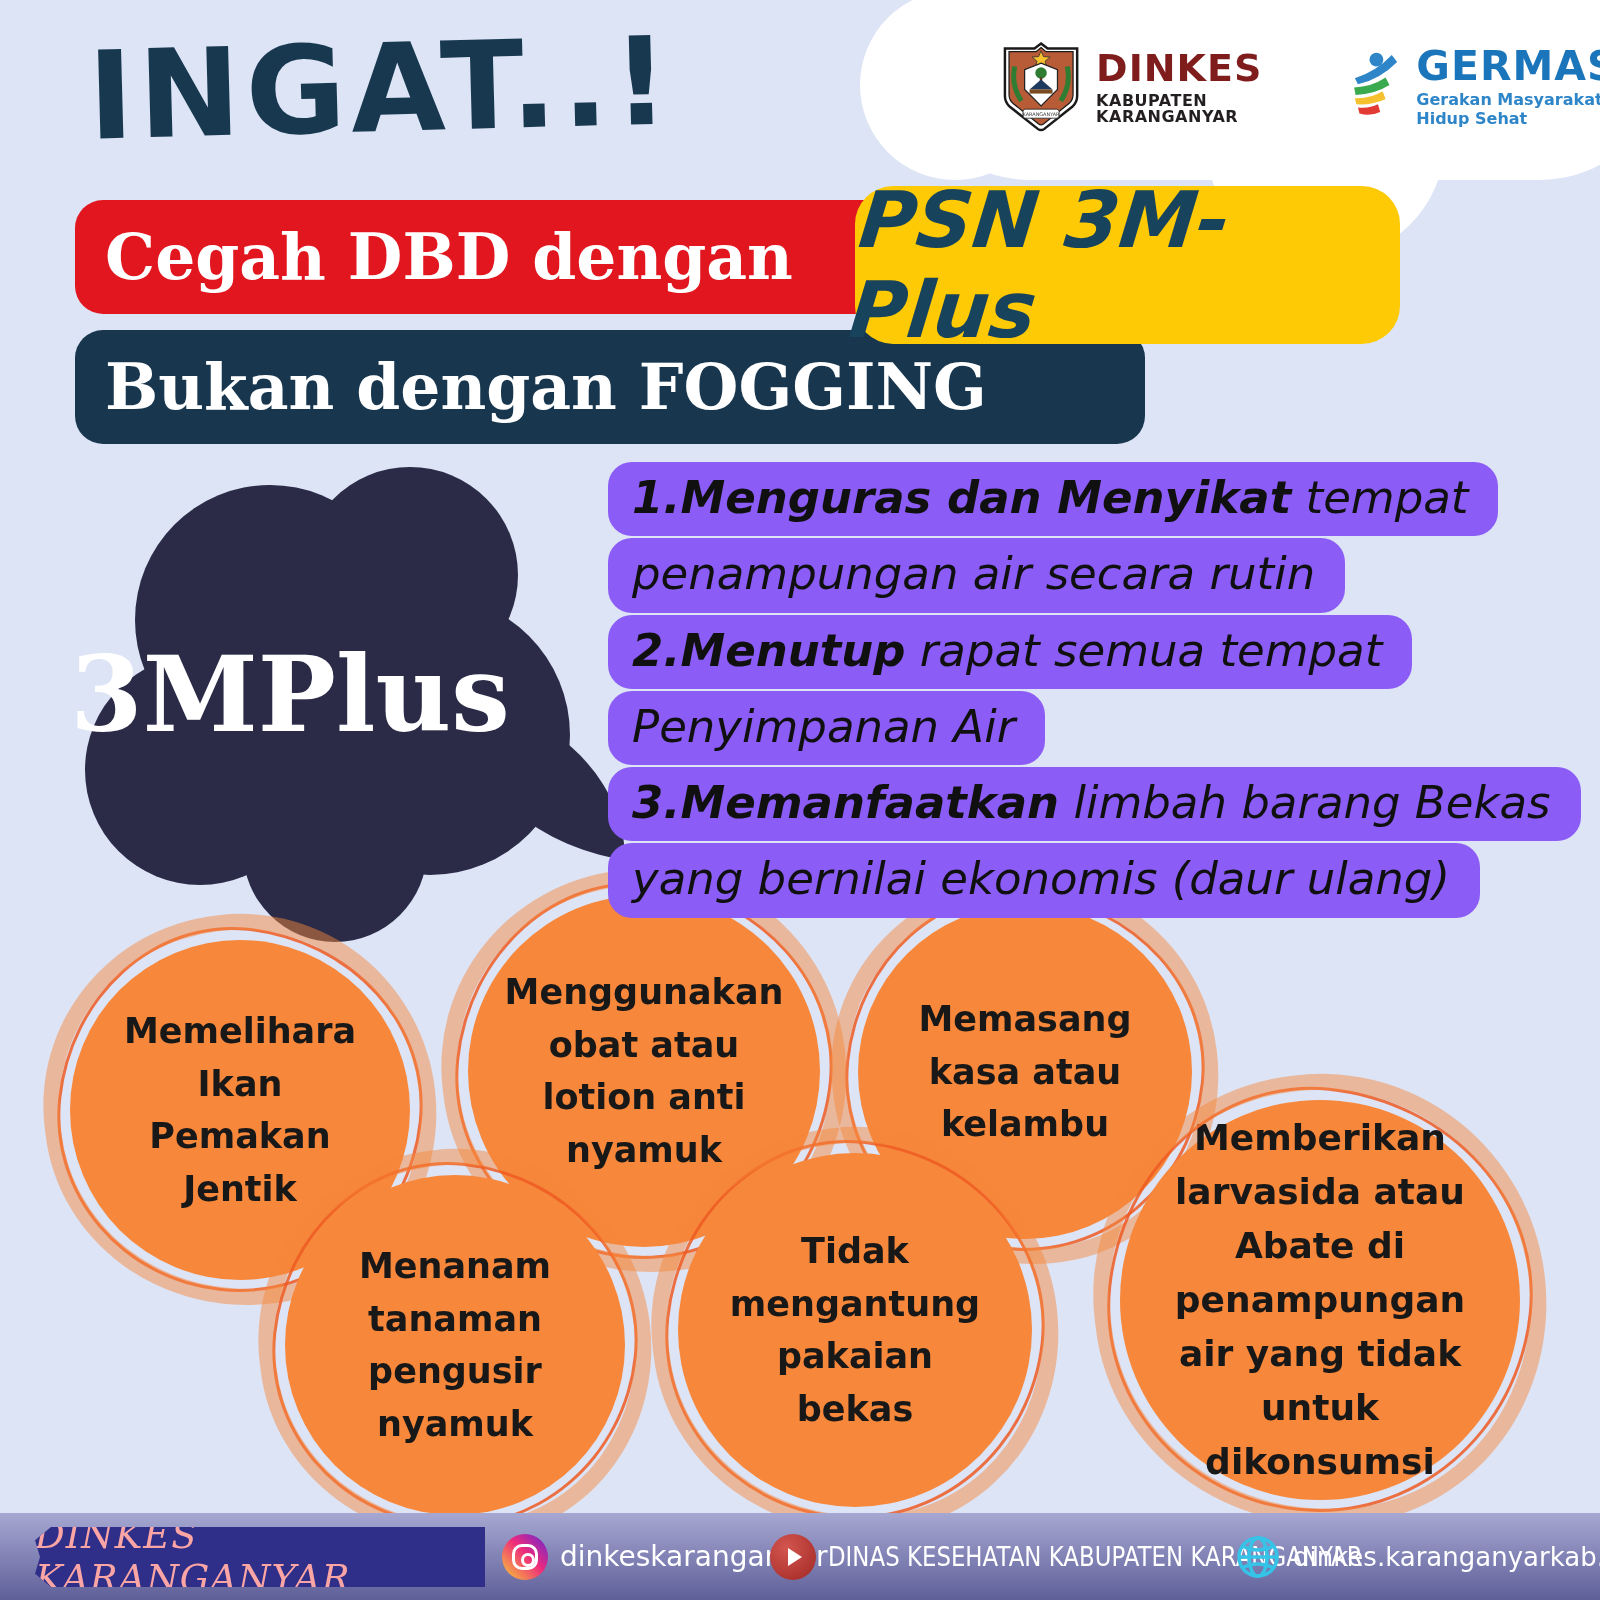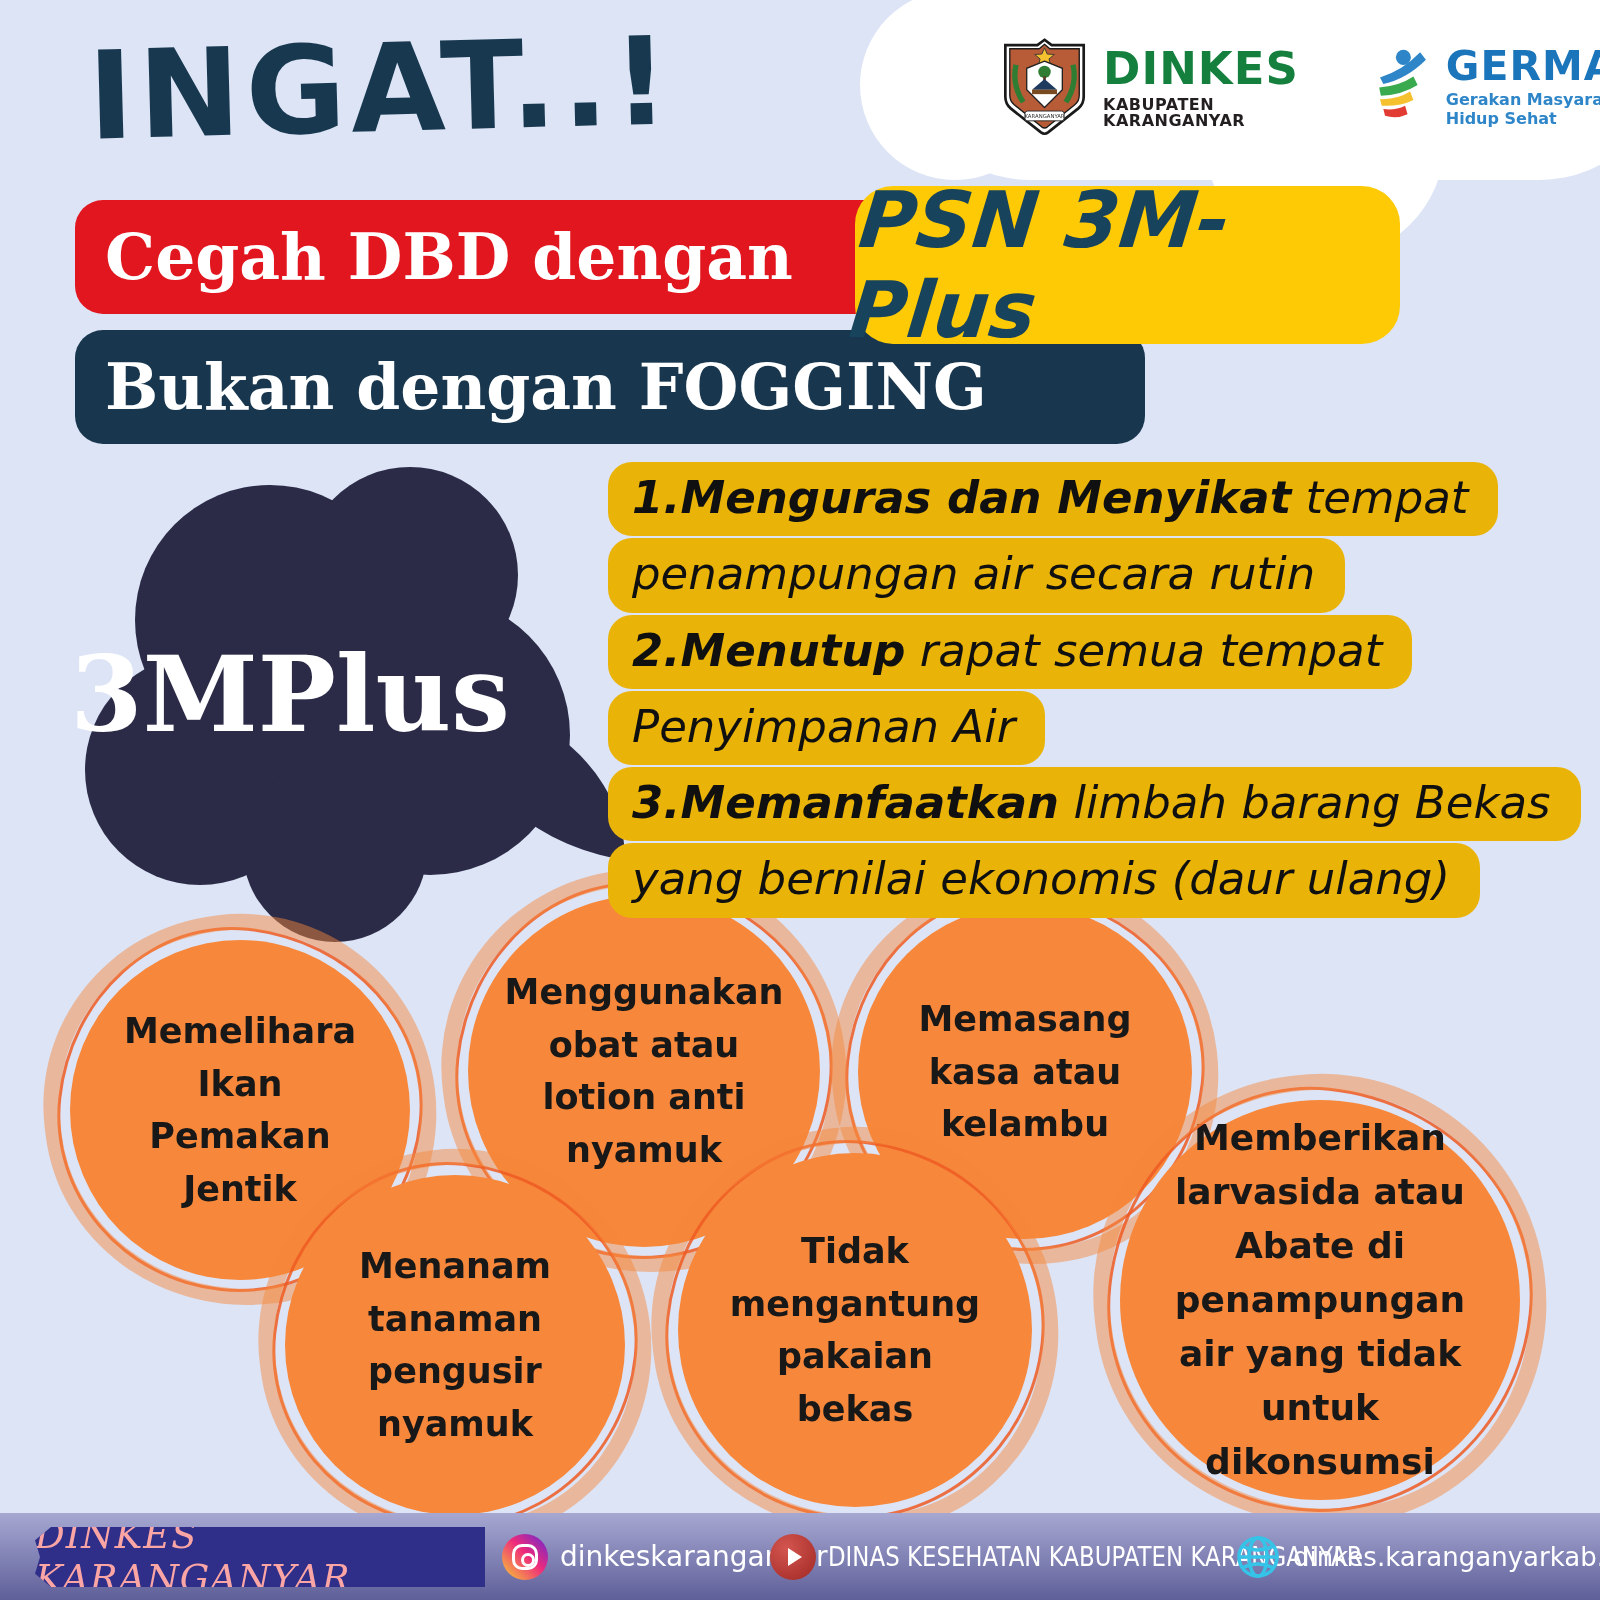--- a/index.html
+++ b/index.html
@@ -8,21 +8,21 @@
 
   
   .cloud{position:absolute;left:905px;top:-70px;width:760px;height:250px;
          background:#ffffff;border-radius:125px;}
   .cloud::before{content:"";position:absolute;left:-45px;top:60px;width:190px;height:190px;
          border-radius:50%;background:#ffffff;}
   .cloud::after{content:"";position:absolute;left:300px;top:90px;width:240px;height:240px;
          border-radius:50%;background:#ffffff;}
   .logo-row{position:absolute;left:1000px;top:30px;display:flex;align-items:center;gap:14px;z-index:3;}
   .dinkes-text{line-height:1;}
-  .dinkes-text .big{font-size:45px;font-weight:800;color:#15803d;letter-spacing:1px;}
+  .dinkes-text .big{font-size:38px;font-weight:800;color:#7f1d1d;letter-spacing:1px;}
   .dinkes-text .small{font-size:16px;font-weight:700;color:#231f20;margin-top:6px;letter-spacing:.5px;}
   .germas-text{line-height:1;}
   .germas-text .big{font-size:41px;font-weight:800;color:#1b75bb;letter-spacing:1px;}
   .germas-text .small{font-size:16px;font-weight:600;color:#2e86c9;margin-top:4px;line-height:1.15;}
 
   
   .title{position:absolute;left:88px;top:18px;font-size:122px;font-weight:800;
          color:#17384f;letter-spacing:5px;transform:rotate(-1.5deg);}
 
   
@@ -42,21 +42,21 @@
   
   .bubble{position:absolute;left:80px;top:465px;width:580px;height:480px;}
   .bubble-text{position:absolute;left:35px;top:70px;width:350px;height:320px;
       display:flex;flex-direction:row;align-items:center;justify-content:center;
       font-family:"DejaVu Serif","Liberation Serif",serif;font-weight:700;color:#ffffff;
       font-size:104px;line-height:1.32;z-index:2;}
 
   
   .steps{position:absolute;left:608px;top:462px;z-index:1;}
   .chip-row{margin-bottom:2px;}
-  .chip{display:inline-block;background:#eab308;border-radius:24px;padding:8px 30px 10px 24px;
+  .chip{display:inline-block;background:#8b5cf6;border-radius:24px;padding:8px 30px 10px 24px;
         font-size:45px;font-style:italic;color:#101010;line-height:1.25;}
   .chip b{font-weight:800;}
   .chip.indent{}
 
   
   .circle{position:absolute;border-radius:50%;background:#f6873b;display:flex;align-items:center;
       justify-content:center;text-align:center;padding:0 36px;box-sizing:border-box;
       font-weight:700;color:#181818;font-size:35px;line-height:1.5;}
   .circle::before{content:"";position:absolute;inset:-12px;border:3px solid #ef5a22;
       border-radius:47% 53% 50% 50% / 52% 48% 52% 48%;transform:rotate(6deg);opacity:.85;}

